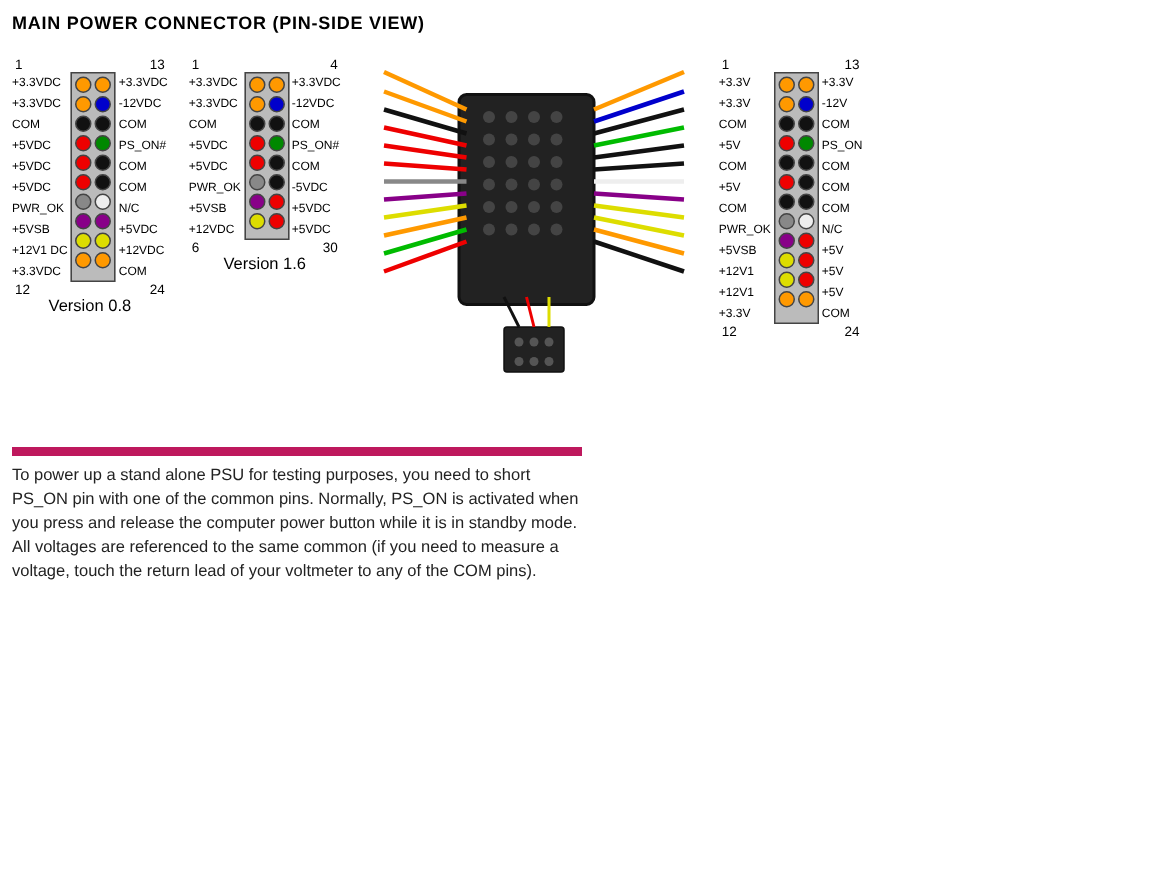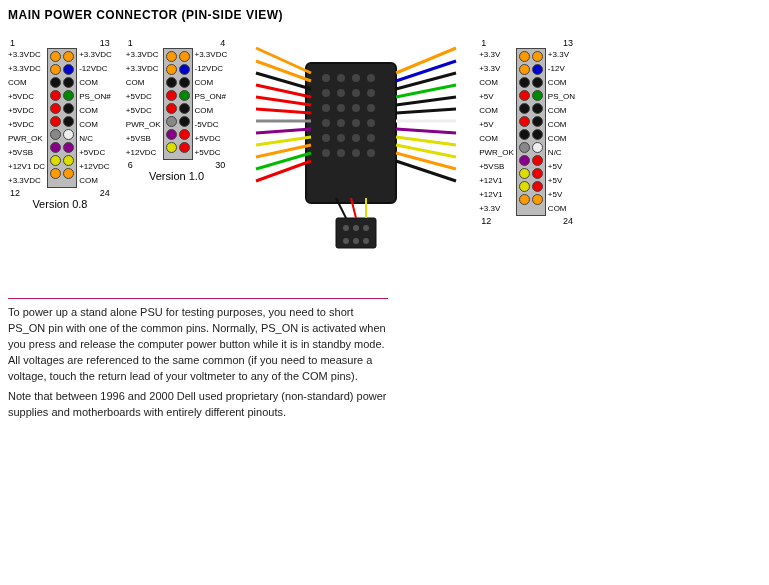--- a/index.html
+++ b/index.html
@@ -36,21 +36,21 @@
       width: 230px;
       height: 260px;
       display: flex;
       align-items: center;
       justify-content: center;
       margin-right: 8px;
       flex-shrink: 0;
     }
     
     .text-section {
-      border-top: 1px solid #be185d;
+      border-top: 6px solid #be185d;
       padding-top: 6px;
       font-size: 11px;
       line-height: 1.45;
       color: #222;
       max-width: 380px;
     }
     .text-section p {
       margin-bottom: 4px;
     }
 
@@ -325,21 +325,21 @@
             </div>
           <div class="label-row">
               <span>+5VDC</span>
             </div>
         </div>
       </div>
       <div class="bottom-numbers">
         <span>6</span>
         <span>30</span>
       </div>
-      <div class="version-label">Version 1.0</div>
+      <div class="version-label">Version 1.6</div>
     </div>
 
     <div class="photo-area">
       <svg viewBox="0 0 220 250" width="220" height="250">
 
         <rect x="60" y="20" width="90" height="140" rx="5" fill="#222" stroke="#111" stroke-width="2"></rect>
 
         <line x1="65" y1="30" x2="10" y2="5" stroke="#f90" stroke-width="3"></line>
         <line x1="65" y1="38" x2="10" y2="18" stroke="#f90" stroke-width="3"></line>
         <line x1="65" y1="46" x2="10" y2="30" stroke="#111" stroke-width="3"></line>
@@ -521,15 +521,14 @@
       <div class="bottom-numbers">
         <span>12</span>
         <span>24</span>
       </div>
     </div>
 
   </div>
 
   <div class="text-section">
     <p>To power up a stand alone PSU for testing purposes, you need to short PS_ON pin with one of the common pins. Normally, PS_ON is activated when you press and release the computer power button while it is in standby mode. All voltages are referenced to the same common (if you need to measure a voltage, touch the return lead of your voltmeter to any of the COM pins).</p>
-    <p>Note that between 1996 and 2000 Dell used proprietary (non-standard) power supplies and motherboards with entirely different pinouts.</p>
   </div>
 </div>
 
 </body></html>

